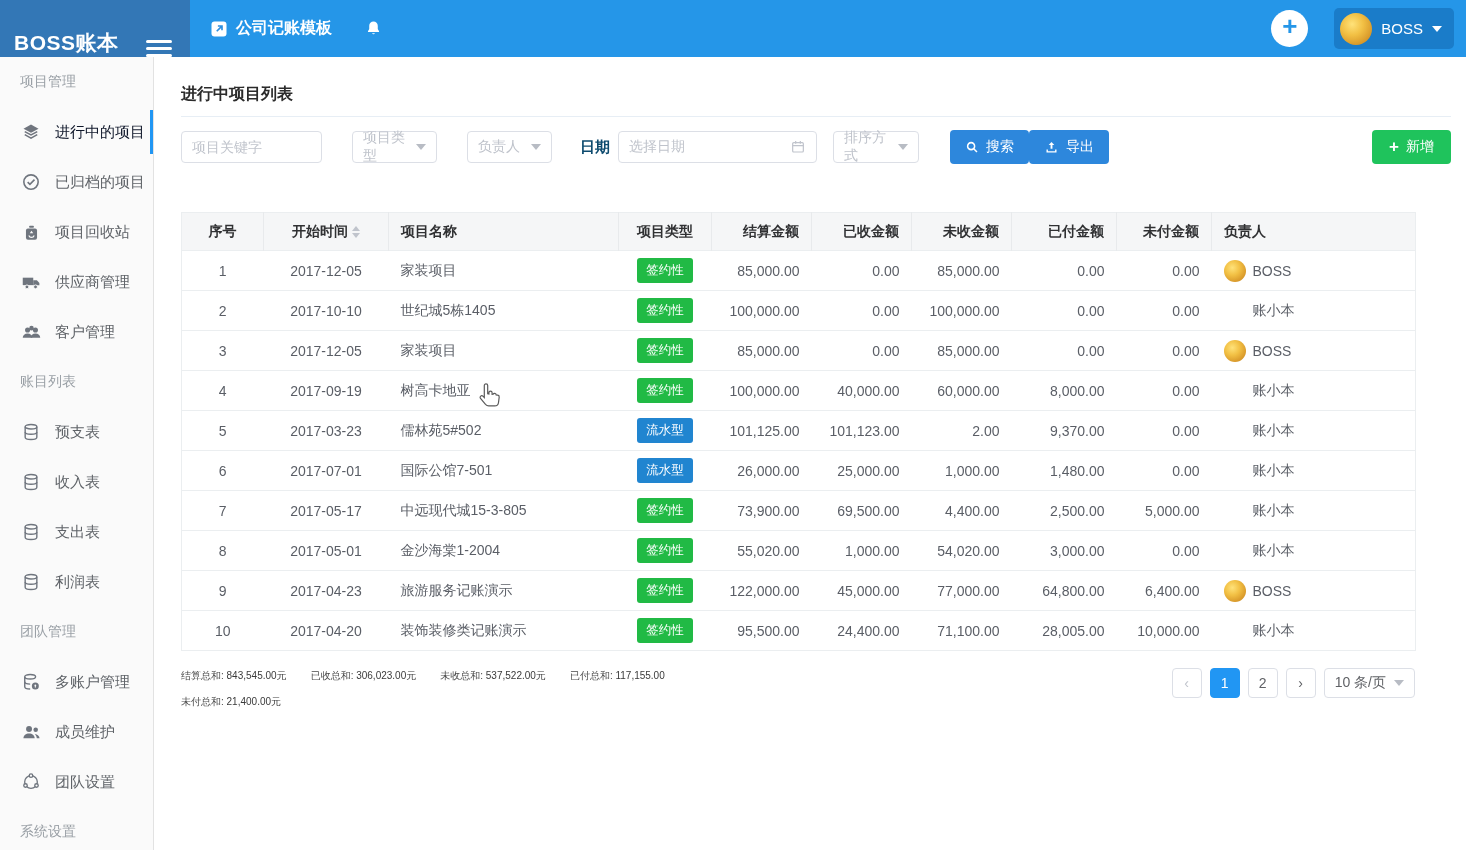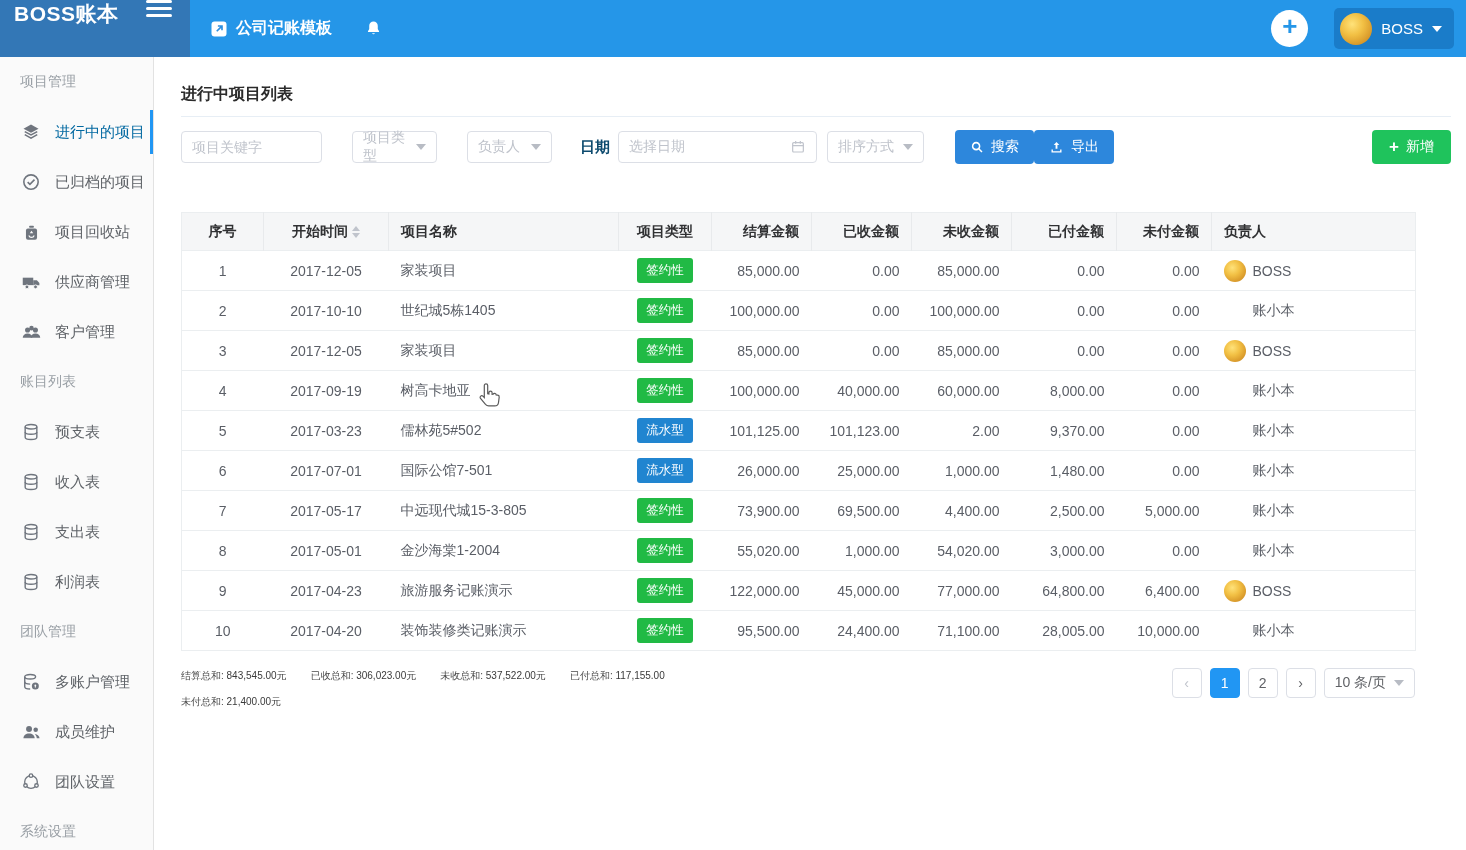--- a/index.html
+++ b/index.html
@@ -1,21 +1,21 @@
 <!DOCTYPE html>
 <html><head>
 <meta charset="utf-8">
 <style>
   * { margin:0; padding:0; box-sizing:border-box; }
   html,body { width:1466px; height:850px; overflow:hidden; }
   body { font-family:"Liberation Sans","DejaVu Sans",sans-serif; background:#fff; position:relative; color:#333; }
 
   
   .topbar { height:57px; display:flex; background:#2596e8; }
-  .logo-area { width:190px; background:#3377b6; display:flex; align-items:flex-start; justify-content:space-between; padding:0 18px 0 14px; flex:none; }
+  .logo-area { width:190px; background:#3377b6; display:flex; align-items:flex-end; justify-content:space-between; padding:0 18px 0 14px; flex:none; }
   .logo { color:#fff; font-size:21px; font-weight:bold; letter-spacing:.5px; white-space:nowrap; }
   .hamburger { width:26px; height:17px; display:flex; flex-direction:column; justify-content:space-between; cursor:pointer; }
   .hamburger span { height:3px; background:#fff; border-radius:2px; }
   .topbar-main { flex:1; display:flex; align-items:center; padding:0 12px 0 20px; }
   .workspace { display:flex; align-items:center; gap:8px; color:#fff; font-size:16px; font-weight:bold; cursor:pointer; }
   .bell { margin-left:32px; display:flex; cursor:pointer; }
   .topbar-spacer { flex:1; }
   .plus-btn { width:37px; height:37px; border-radius:50%; background:#fff; color:#2596e8; font-size:26px; line-height:33px; text-align:center; font-weight:bold; cursor:pointer; margin-right:26px; }
   .user-chip { height:41px; background:#1a7cc9; border-radius:5px; display:flex; align-items:center; gap:9px; padding:0 12px 0 6px; cursor:pointer; }
   .avatar { border-radius:50%; background:radial-gradient(circle at 38% 35%, #ffe27a 0%, #f2c044 38%, #d99a2b 72%, #b97f1f 100%); flex:none; }
@@ -23,39 +23,39 @@
   .avatar.sm { width:22px; height:22px; }
   .user-name { color:#fff; font-size:15px; }
   .caret-down { width:0; height:0; border-left:5px solid transparent; border-right:5px solid transparent; border-top:6px solid #fff; }
 
   
   .layout { display:flex; height:793px; }
   .sidebar { width:154px; flex:none; background:#fafafa; border-right:1px solid #e2e2e2; overflow:hidden; }
   .section-header { height:50px; display:flex; align-items:center; padding-left:20px; color:#9aa0a6; font-size:14px; }
   .side-item { height:50px; display:flex; align-items:center; gap:13px; padding-left:20px; font-size:15px; color:#5f6368; cursor:pointer; position:relative; }
   .side-item .icn { width:22px; display:flex; justify-content:center; flex:none; }
-  .side-item.active .lbl { color:#0369a1; }
+  .side-item.active .lbl { color:#0f172a; }
   .side-item.active::after { content:""; position:absolute; right:0; top:3px; bottom:3px; width:3px; background:#2196f3; }
 
   .content { flex:1; padding:0 15px 0 27px; position:relative; }
   .page-header { padding:27px 0 11px; border-bottom:1px solid #e7eef5; }
   .page-title { font-size:16px; font-weight:bold; color:#2b2b2b; }
 
   
   .filters { margin-top:13px; display:flex; align-items:center; }
   .f-input, .f-select { height:32px; border:1px solid #dcdfe6; border-radius:4px; background:#fff; font-size:14px; }
   .f-input { width:141px; padding:0 10px; color:#555; }
   .f-input::placeholder { color:#c0c4cc; }
   .f-select { display:flex; align-items:center; justify-content:space-between; padding:0 10px; color:#bfc3cb; cursor:pointer; }
   .f-select .sel-caret { width:0; height:0; border-left:5px solid transparent; border-right:5px solid transparent; border-top:6px solid #b8bcc4; }
   .sel-type { width:85px; margin-left:30px; }
   .sel-owner { width:85px; margin-left:30px; }
   .date-label { margin-left:28px; font-size:15px; color:#0c4a6e; font-weight:bold; }
   .date-input { width:199px; margin-left:8px; height:32px; border:1px solid #dcdfe6; border-radius:4px; display:flex; align-items:center; justify-content:space-between; padding:0 10px; color:#bfc3cb; font-size:14px; }
-  .sel-sort { width:97px; margin-left:10px; }
+  .sel-sort { width:86px; margin-left:16px; }
   .btn { height:34px; border:none; border-radius:4px; color:#fff; font-size:14px; display:flex; align-items:center; gap:7px; padding:0 15px; cursor:pointer; font-family:inherit; }
   .btn-blue { background:#2d87dc; }
   .btn-search { margin-left:31px; }
   .btn-export { }
   .btn-add { background:#1fc35c; margin-left:auto; padding:0 17px; }
 
   
   .table-wrap { margin-top:48px; }
   table { width:1234px; border-collapse:collapse; table-layout:fixed; border:1px solid #ebeef0; font-size:14px; }
   thead th { background:#f5f6f7; height:38px; font-weight:bold; color:#303133; border-left:1px solid #e8eaec; padding:0 12px; white-space:nowrap; }

